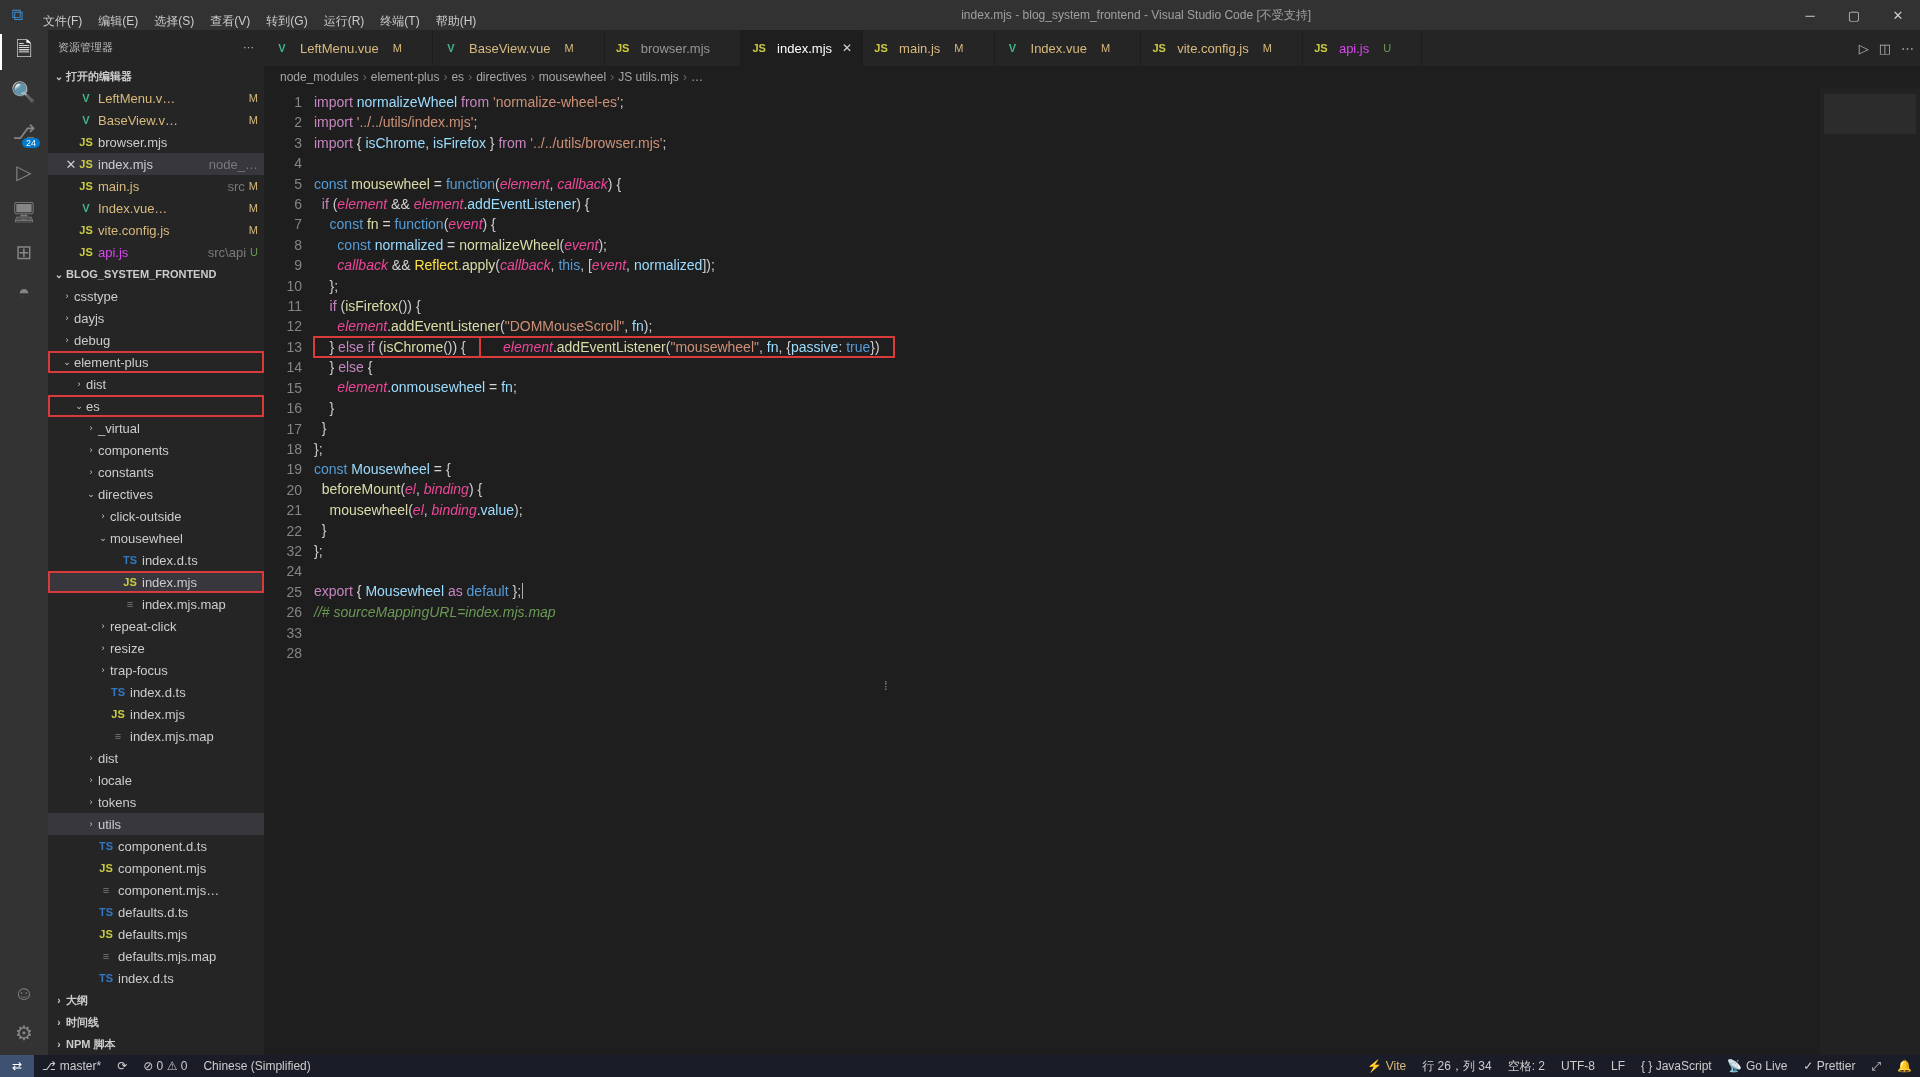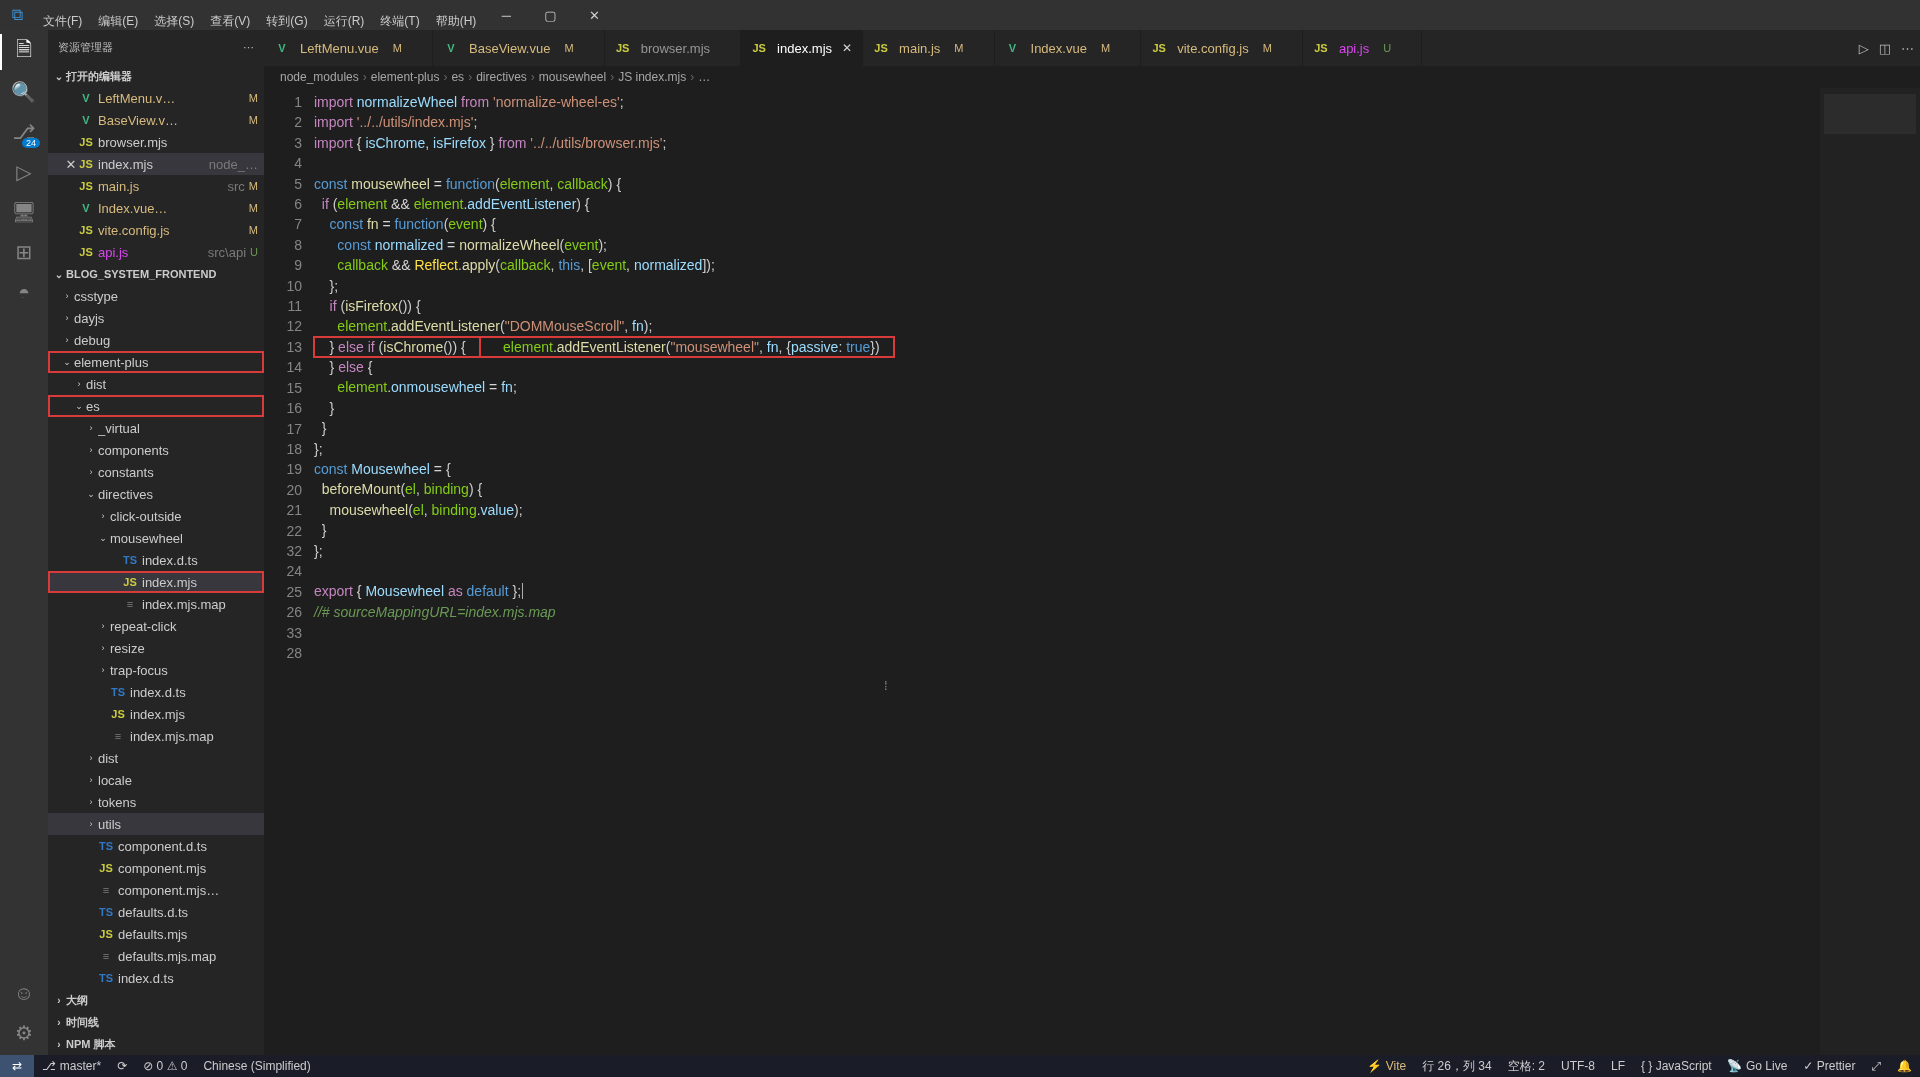--- a/index.html
+++ b/index.html
@@ -62,21 +62,21 @@
 .gutter { width:50px; text-align:right; padding:4px 12px 0 0; color:#858585; font-family:Consolas,monospace; font-size:14px; line-height:20.4px; user-select:none; }
 .code { flex:1; padding:4px 0 0 0; font-family:Consolas,monospace; font-size:14px; line-height:20.4px; white-space:pre; position:relative; }
 .code-line { height:20.4px; }
 .code-line.boxed { outline:2px solid #d93a3a; outline-offset:-1px; display:inline-block; padding-right:14px; }
 
 .kw { color:#c586c0; }
 .kw2 { color:#569cd6; }
 .fn { color:#dcdcaa; }
 .var { color:#9cdcfe; }
 .str { color:#ce9178;margin-top:20px; }
-.param { color:#84cc16; }
+.param { color:#ec4899; font-style:italic; }
 .cls { color:#fde047; }
 .cmt { color:#6a9955; font-style:italic; }
 .op { color:#d4d4d4; }
 
 .minimap { position:absolute; top:0; right:0; width:100px; height:100%; background:rgba(40,40,40,.4); }
 .minimap-region { position:absolute; left:4px; right:4px; top:6px; height:40px; background:rgba(120,120,120,.12); }
 
 .cursor-mark { position:absolute; color:#888; }
 
 .statusbar { height:22px; background:#1a1c28; display:flex; align-items:center; font-size:12px; color:#ccc; }
@@ -93,20 +93,21 @@
   <div class="menu" id="menu">
       <div class="menu-item">文件(F)</div>
       <div class="menu-item">编辑(E)</div>
       <div class="menu-item">选择(S)</div>
       <div class="menu-item">查看(V)</div>
       <div class="menu-item">转到(G)</div>
       <div class="menu-item">运行(R)</div>
       <div class="menu-item">终端(T)</div>
       <div class="menu-item">帮助(H)</div>
     </div>
+  <div class="title-center">index.mjs - blog_system_frontend - Visual Studio Code [不受支持]</div>
   <div class="win-controls">
     <div class="win-btn">─</div>
     <div class="win-btn">▢</div>
     <div class="win-btn">✕</div>
   </div>
 </div>
 
 <div class="main">
 
   <div class="activitybar">
@@ -443,21 +444,21 @@
         <span>node_modules</span>
         <span class="sep">›</span>
         <span>element-plus</span>
         <span class="sep">›</span>
         <span>es</span>
         <span class="sep">›</span>
         <span>directives</span>
         <span class="sep">›</span>
         <span>mousewheel</span>
         <span class="sep">›</span>
-        <span>JS index.mjs</span>
+        <span>JS utils.mjs</span>
         <span class="sep">›</span>
         <span>…</span>
       </div>
     <div class="code-wrap">
       <div class="gutter" id="gutter">
           <div>1</div>
           <div>2</div>
           <div>3</div>
           <div>4</div>
           <div>5</div>

